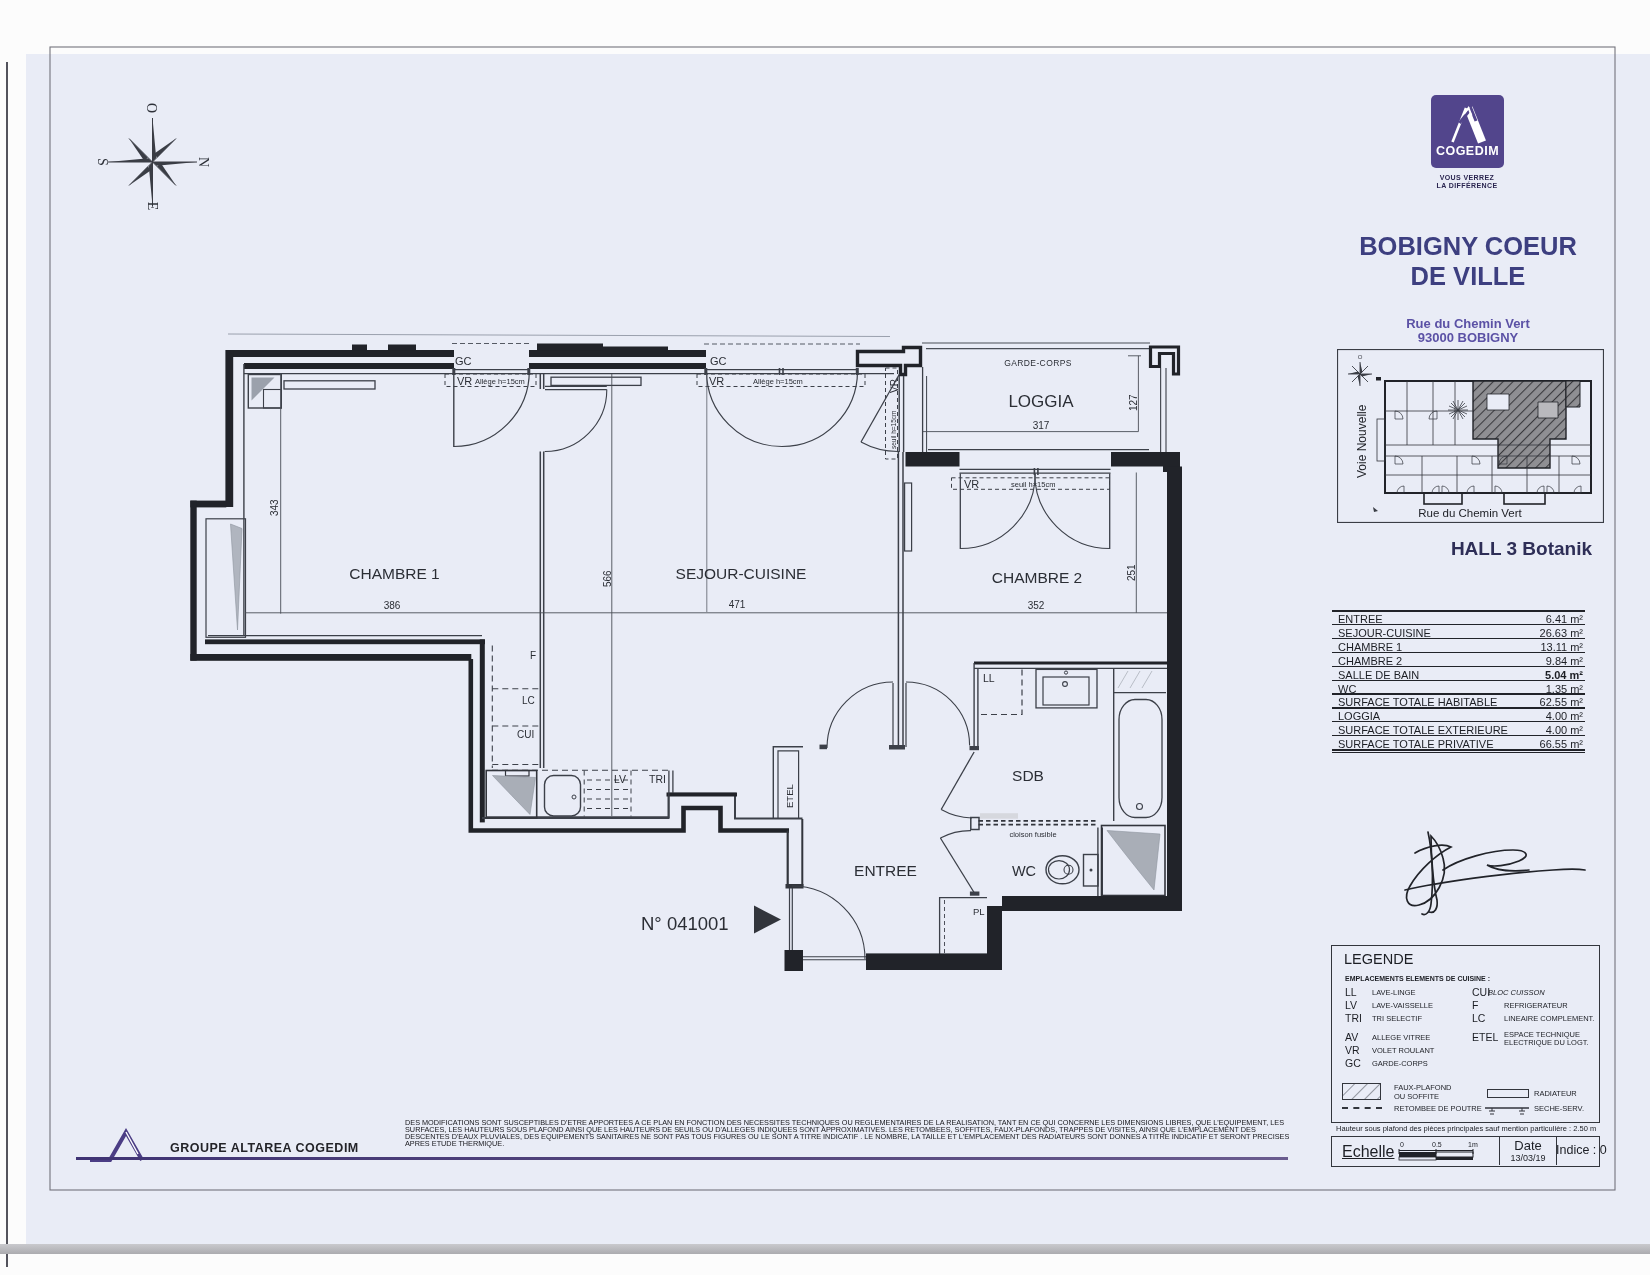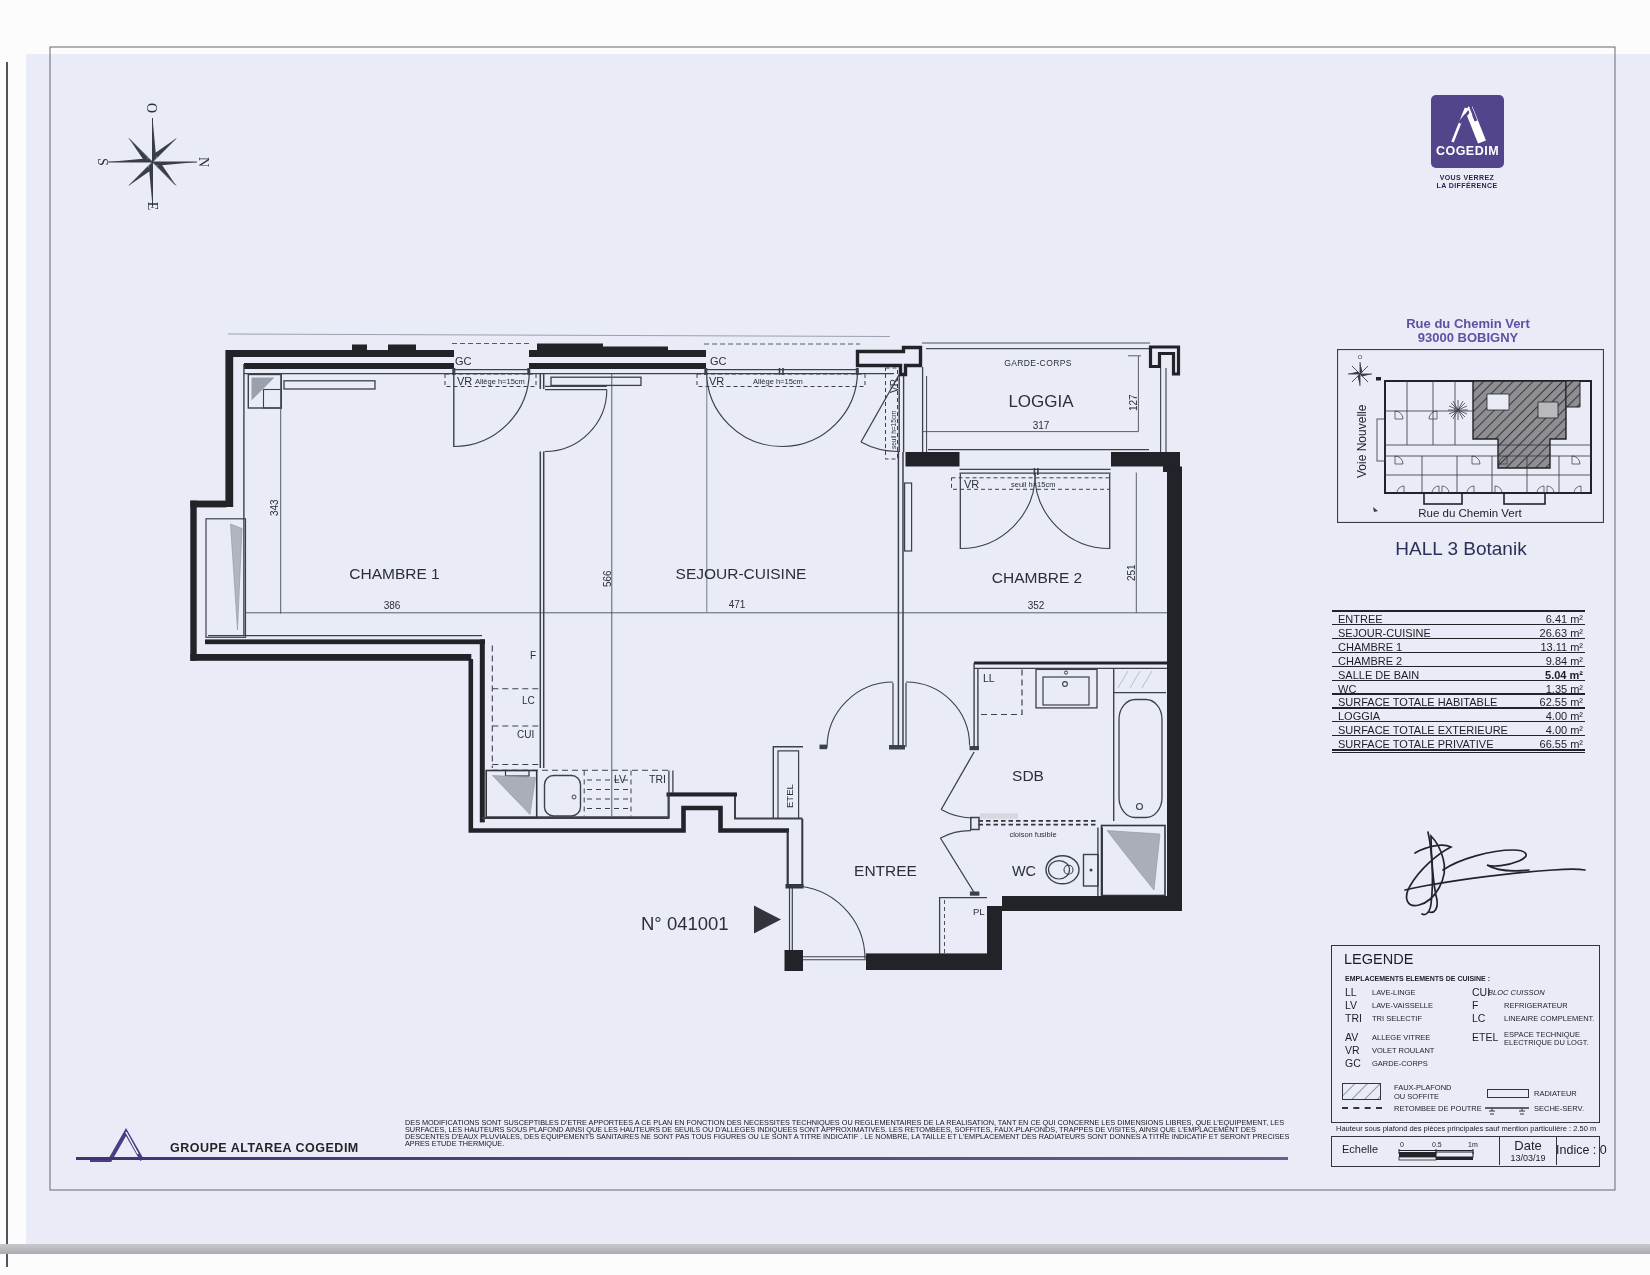--- a/index.html
+++ b/index.html
@@ -390,20 +390,21 @@
 <path d="M35,13 L21.5,47" stroke="#fff" stroke-width="2.6" fill="none"></path>
 <path d="M37.5,13 L51,47" stroke="#fff" stroke-width="8.5" fill="none"></path>
 <path d="M28.5,28 L40,13.5 45,26" stroke="#52458c" stroke-width="3" fill="none"></path>
 <path d="M33,19 l4.5,-6 3,7.5" stroke="#fff" stroke-width="2" fill="none"></path>
 <text x="36.5" y="60" text-anchor="middle" font-size="12.5" font-weight="bold" fill="#fff" font-family="Liberation Sans, sans-serif" letter-spacing="0.5">COGEDIM</text>
 </svg>
 </div>
 
 <div class="abs ctr" style="left:1411px;top:174px;width:112px;font-size:7px;font-weight:bold;color:#2a2550;line-height:8px;letter-spacing:0.4px;">VOUS VERREZ<br>LA DIFFÉRENCE</div>
 
+<div class="abs ctr" style="left:1330px;top:231px;width:276px;font-size:25.5px;font-weight:bold;color:#3d3f80;line-height:30px;">BOBIGNY COEUR<br>DE VILLE</div>
 
 <div class="abs ctr" style="left:1330px;top:317px;width:276px;font-size:13px;font-weight:bold;color:#5b51a5;line-height:13.5px;">Rue du Chemin Vert<br>93000 BOBIGNY</div>
 
 <div class="abs" style="left:1337px;top:349px;width:267px;height:174px;">
 <svg width="267" height="174" viewBox="0 0 267 174">
 <rect x="0.5" y="0.5" width="266" height="173" fill="none" stroke="#3a3d45" stroke-width="1.2"></rect>
 
 <g stroke="#3a3d45" stroke-width="0.9">
 <line x1="23" y1="13" x2="23" y2="37"></line>
           <line x1="11" y1="25" x2="35" y2="25"></line>
@@ -468,21 +469,21 @@
           <line x1="112" y1="65" x2="130" y2="57"></line>
 </g>
 
 <text x="0" y="0" font-size="12" fill="#212329" transform="translate(29,129) rotate(-90)" font-family="Liberation Sans, sans-serif">Voie Nouvelle</text>
 
 <text x="133" y="168" text-anchor="middle" font-size="11.5" fill="#212329" font-family="Liberation Sans, sans-serif">Rue du Chemin Vert</text>
 <path d="M36,158 l5,4 -4,1 z" fill="#3a3d45"></path>
 </svg>
 </div>
 
-<div class="abs ctr" style="left:1330px;top:538px;width:262px;font-size:19px;color:#2e2e57;font-weight:normal;">HALL 3 Botanik</div>
+<div class="abs ctr" style="left:1330px;top:538px;width:262px;font-size:19px;color:#2e2e57;font-weight:bold;text-align:right;">HALL 3 Botanik</div>
 
 
 <div class="abs" style="left:1332px;top:610px;width:253px;height:140px;font-size:11px;color:#1c1e24;">
   <div class="abs" style="left:0;top:0;width:253px;height:1.6px;background:#212329;"></div>
   <div class="abs" style="left:6px;top:3px;">ENTREE</div>
       <div class="abs" style="right:2px;top:3px;">6.41 m²</div>
   <div class="abs" style="left:0;top:13.9px;width:253px;height:1.3px;background:#212329;"></div>
   <div class="abs" style="left:6px;top:16.9px;">SEJOUR-CUISINE</div>
       <div class="abs" style="right:2px;top:16.9px;">26.63 m²</div>
   <div class="abs" style="left:0;top:27.8px;width:253px;height:1.3px;background:#212329;"></div>
@@ -570,21 +571,21 @@
           <path d="M7,2 l0,3 m-3,0 l6,0 m-5,3 l4,0 M37,2 l0,3 m-3,0 l6,0 m-5,3 l4,0" stroke="#32353c" stroke-width="1" fill="none"></path>
         </svg>
   </div>
   <div class="abs" style="left:202px;top:158px;font-size:7.5px;">SECHE-SERV.</div>
 </div>
 
 <div class="abs" style="left:1336px;top:1124px;font-size:7.5px;color:#1c1e24;">Hauteur sous plafond des pièces principales sauf mention particulière : 2.50 m</div>
 
 <div class="abs" style="left:1331px;top:1136px;width:267px;height:29px;border:1.2px solid #32353c;color:#1c1e24;">
 
-  <div class="abs" style="left:10px;top:6px;font-size:11px;">Echelle</div>
+  <div class="abs" style="left:10px;top:6px;font-size:16px;text-decoration:underline;">Echelle</div>
 
   <div class="abs" style="left:64px;top:2px;width:105px;height:24px;">
     <svg width="105" height="24">
       <text x="4" y="8" font-size="7" fill="#1c1e24">0</text>
           <text x="36" y="8" font-size="7" fill="#1c1e24">0.5</text>
           <text x="72" y="8" font-size="7" fill="#1c1e24">1m</text>
       <line x1="3" y1="10" x2="3" y2="15" stroke="#212329" stroke-width="1"></line>
       <line x1="40" y1="10" x2="40" y2="15" stroke="#212329" stroke-width="1"></line>
       <line x1="77" y1="10" x2="77" y2="15" stroke="#212329" stroke-width="1"></line>
       <line x1="3" y1="11.5" x2="77" y2="11.5" stroke="#212329" stroke-width="1"></line>

